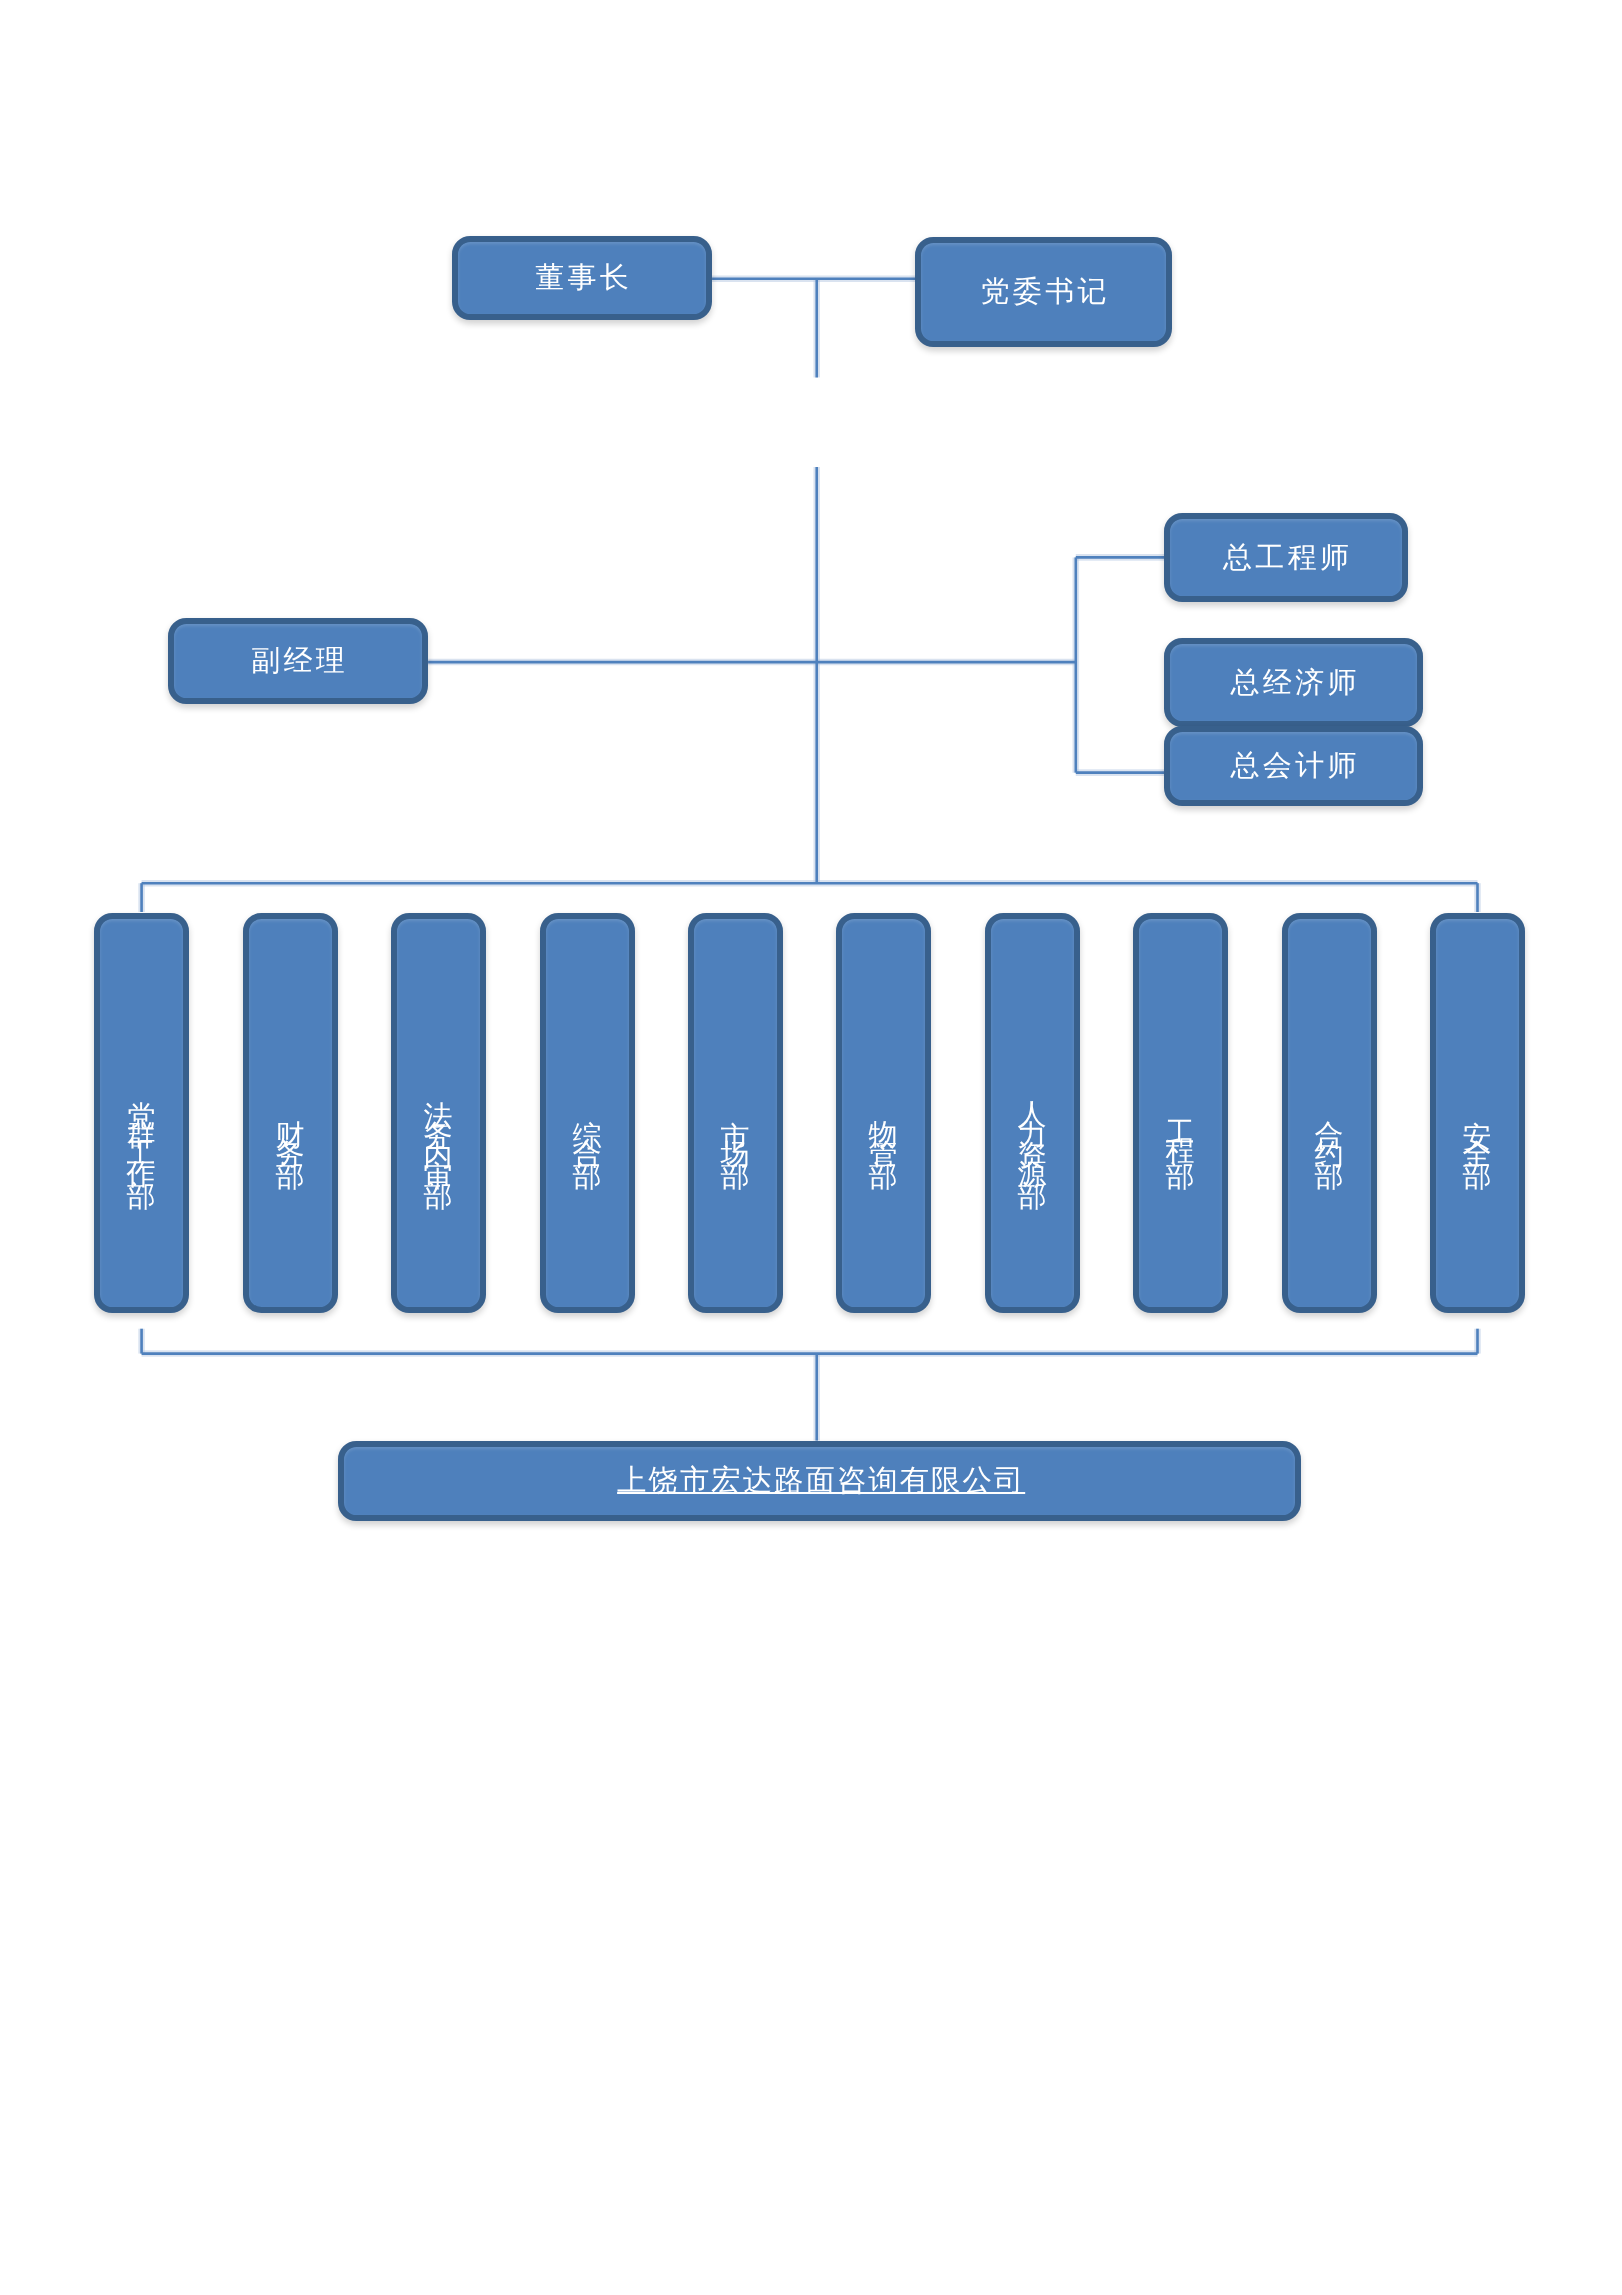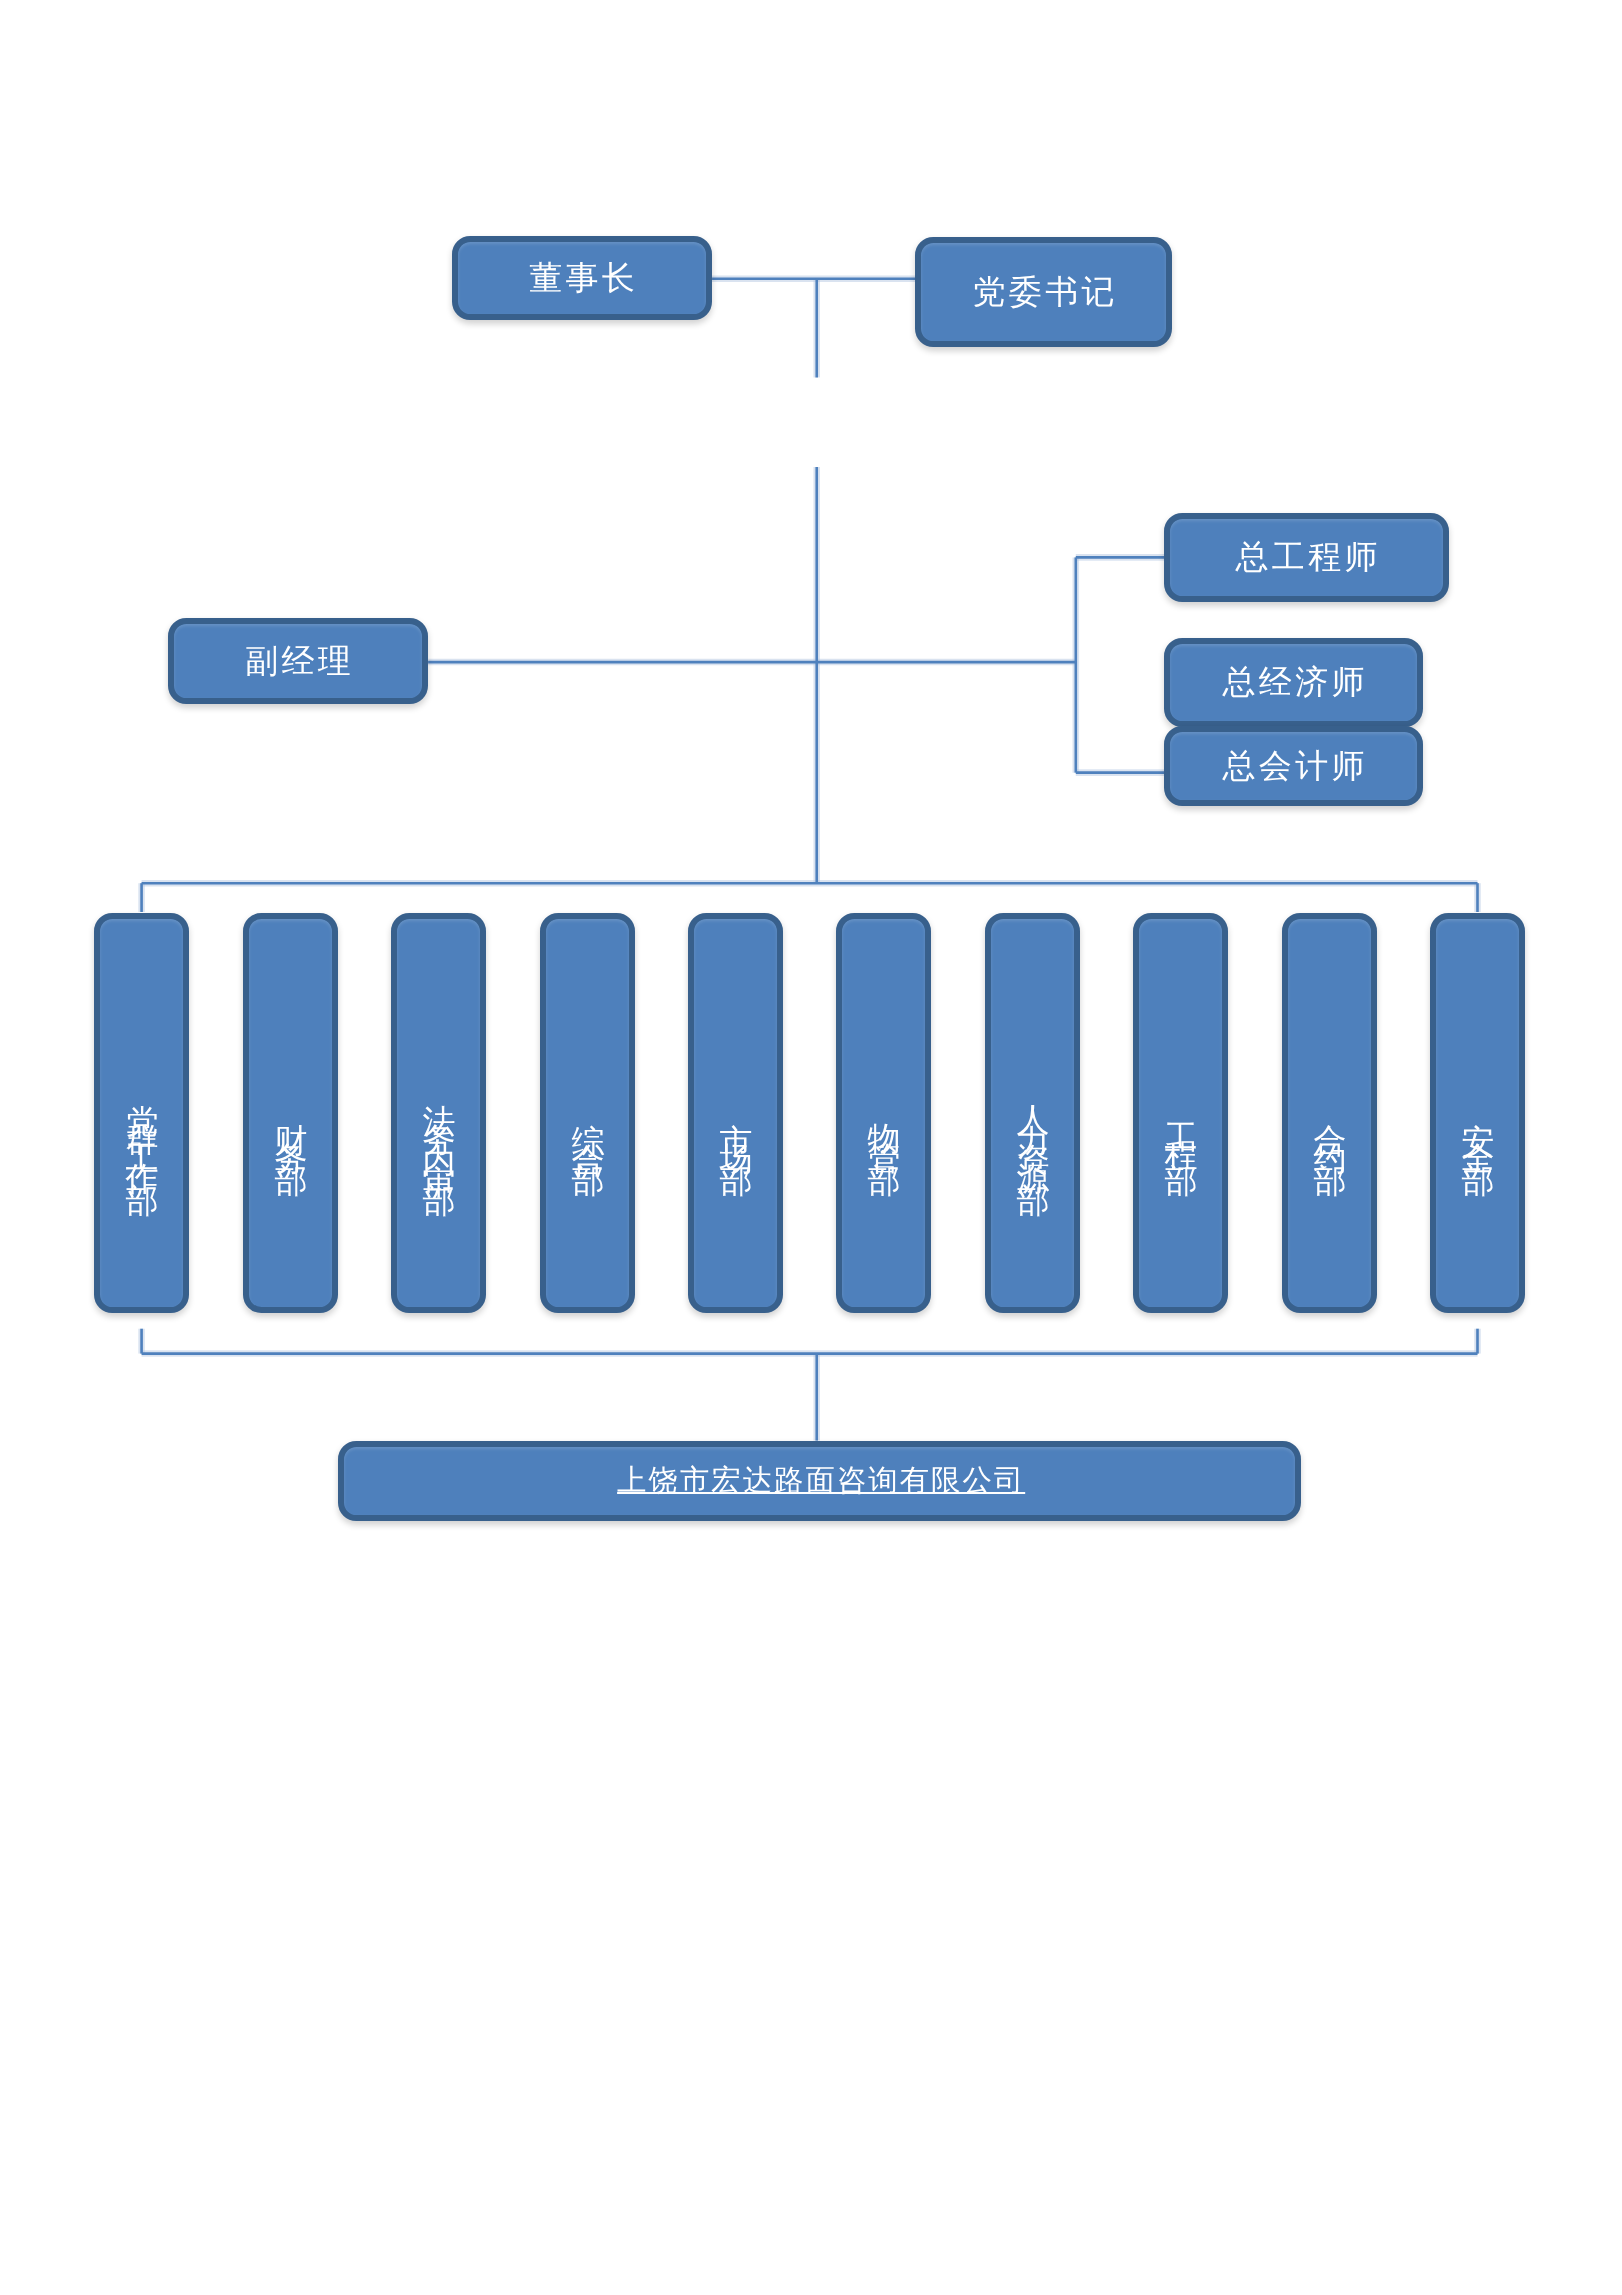--- a/index.html
+++ b/index.html
@@ -27,21 +27,21 @@
   .node{
     position:absolute;
     box-sizing:border-box;
     background:var(--fill);
     border:6.5px solid var(--border);
     border-radius:18.3px;
     color:var(--text);
     display:flex;
     align-items:center;
     justify-content:center;
-    font-size:33px;
+    font-size:29px;
     letter-spacing:3.3px;
     padding-left:3.3px;
     box-shadow:0 3.9px 5.9px rgba(0,0,0,.18), inset 0 2px 3.3px rgba(255,255,255,.14);
     white-space:nowrap;
   }
   .node.dept{
     writing-mode:vertical-rl;
     text-orientation:upright;
     letter-spacing:19.6px;
     padding-left:0;
@@ -90,21 +90,21 @@
       <line x1="1248" y1="2069" x2="1248" y2="2202" class="core"></line>
     </svg>
 
   <div class="node" style="left:452px;top:236px;width:260px;height:84px">董事长</div>
 
   <div class="node" style="left:915px;top:237px;width:257px;height:110px">党委书记</div>
 
 
   <div class="node" style="left:168px;top:618px;width:260px;height:86px">副经理</div>
 
-  <div class="node" style="left:1164px;top:513px;width:285px;height:89px">总工程师</div>
+  <div class="node" style="left:1164px;top:513px;width:244px;height:89px">总工程师</div>
 
   <div class="node" style="left:1164px;top:638px;width:259px;height:89px">总经济师</div>
 
   <div class="node" style="left:1164px;top:726px;width:259px;height:80px">总会计师</div>
 
   <div class="node dept" style="left:94px;top:913px;width:95px;height:400px">党群工作部</div>
 
   <div class="node dept" style="left:243px;top:913px;width:95px;height:400px">财务部</div>
 
   <div class="node dept" style="left:391px;top:913px;width:95px;height:400px">法务内审部</div>

